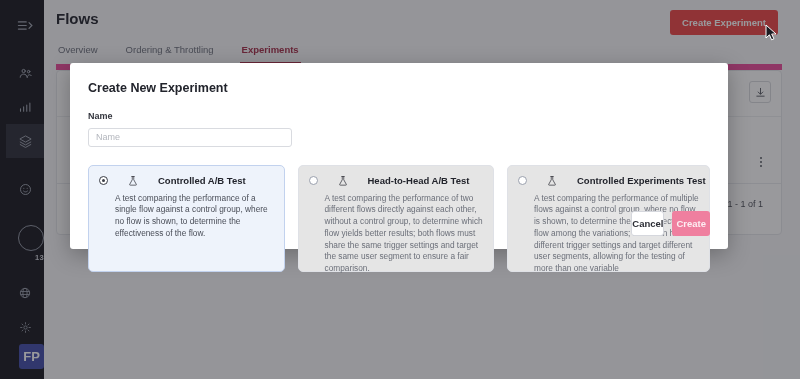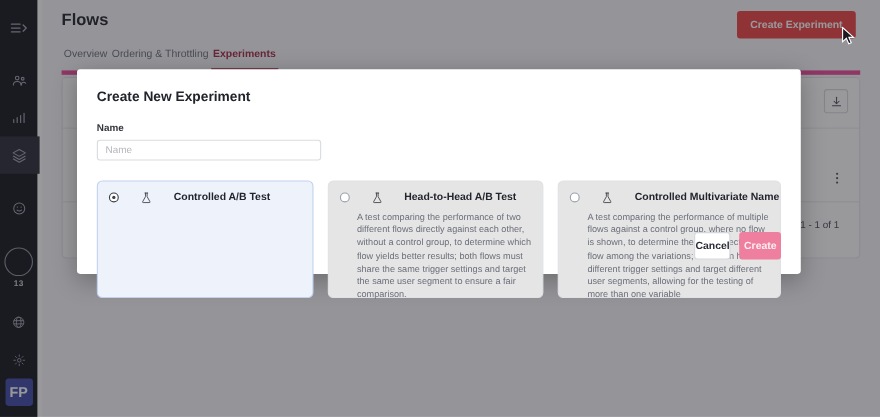--- a/index.html
+++ b/index.html
@@ -7,23 +7,23 @@
     width: 800px; height: 379px;
     font-family: "Liberation Sans", sans-serif;
     overflow: hidden;
     background: #ffffff;
   }
   #root { position: relative; width: 800px; height: 379px; border-radius: 32px; }
 
   
   .sidebar {
     position: absolute; left: 0; top: 0;
-    width: 34px; height: 379px;
+    width: 44px; height: 379px;
     background: #15161c;
-    display: flex; flex-direction: column; align-items: center;
+    display: flex; flex-direction: column; align-items: flex-end;
     z-index: 5;
   }
   .sb-icon {
     width: 38px; height: 34px;
     display: flex; align-items: center; justify-content: center;
     color: #9ea3b0;
   }
   .sb-icon svg { display: block; }
   .sb-icon.active { background: #2a2c36; }
   .sb-top { margin-top: 8px; }
@@ -58,22 +58,22 @@
   .btn-create-exp {
     position: absolute; right: 22px; top: 10px;
     background: #ef4444; color: #fff;
     border: none; border-radius: 3px;
     font-size: 9.5px; font-weight: 600;
     padding: 7px 12px;
     font-family: inherit;
   }
   .tabs {
     position: absolute; left: 18px; top: 40px;
-    display: flex; 
-    border-bottom: 4px solid #ec4899;
+    display: flex; gap: 24px;
+    border-bottom: 6px solid #ec4899;
     width: 726px; padding-bottom: 0;
   }
   .tab {
     font-size: 9.5px; color: #6c707c;
     padding: 4px 2px 7px 2px;
     border-bottom: 2px solid transparent;
   }
   .tab.active { color: #a42b47; font-weight: 700; border-bottom-color: #a42b47; }
 
   .card-panel {
@@ -313,20 +313,21 @@
       <div class="opt-card selected">
         <div class="opt-head">
           <span class="radio"></span>
           <span class="flask">
             <svg width="12" height="12" viewBox="0 0 24 24" fill="none" stroke="currentColor" stroke-width="1.5" stroke-linejoin="round" stroke-linecap="round">
               <path d="M9.5 3h5M10.5 3v6.5L5.5 18.5a1.2 1.2 0 0 0 1 1.8h11a1.2 1.2 0 0 0 1-1.8L13.5 9.5V3"></path>
             </svg>
           </span>
           <span class="opt-title">Controlled A/B Test</span>
         </div>
+        <div class="opt-desc">A test comparing the performance of a single flow against a control group, where no flow is shown, to determine the effectiveness of the flow.</div>
       </div>
 
       <div class="opt-card">
         <div class="opt-head">
           <span class="radio"></span>
           <span class="flask">
             <svg width="12" height="12" viewBox="0 0 24 24" fill="none" stroke="currentColor" stroke-width="1.5" stroke-linejoin="round" stroke-linecap="round">
               <path d="M9.5 3h5M10.5 3v6.5L5.5 18.5a1.2 1.2 0 0 0 1 1.8h11a1.2 1.2 0 0 0 1-1.8L13.5 9.5V3"></path>
             </svg>
           </span>
@@ -336,21 +337,21 @@
       </div>
 
       <div class="opt-card">
         <div class="opt-head">
           <span class="radio"></span>
           <span class="flask">
             <svg width="12" height="12" viewBox="0 0 24 24" fill="none" stroke="currentColor" stroke-width="1.5" stroke-linejoin="round" stroke-linecap="round">
               <path d="M9.5 3h5M10.5 3v6.5L5.5 18.5a1.2 1.2 0 0 0 1 1.8h11a1.2 1.2 0 0 0 1-1.8L13.5 9.5V3"></path>
             </svg>
           </span>
-          <span class="opt-title">Controlled Multivariate Name</span>
+          <span class="opt-title">Controlled Experiments Test</span>
         </div>
         <div class="opt-desc">A test comparing the performance of multiple flows against a control group, where no flow is shown, to determine the most effective flow among the variations; flows can have different trigger settings and target different user segments, allowing for the testing of more than one variable</div>
       </div>
 
     </div>
 
     <div class="modal-actions">
       <button class="btn-cancel">Cancel</button>
       <button class="btn-create">Create</button>
     </div>

